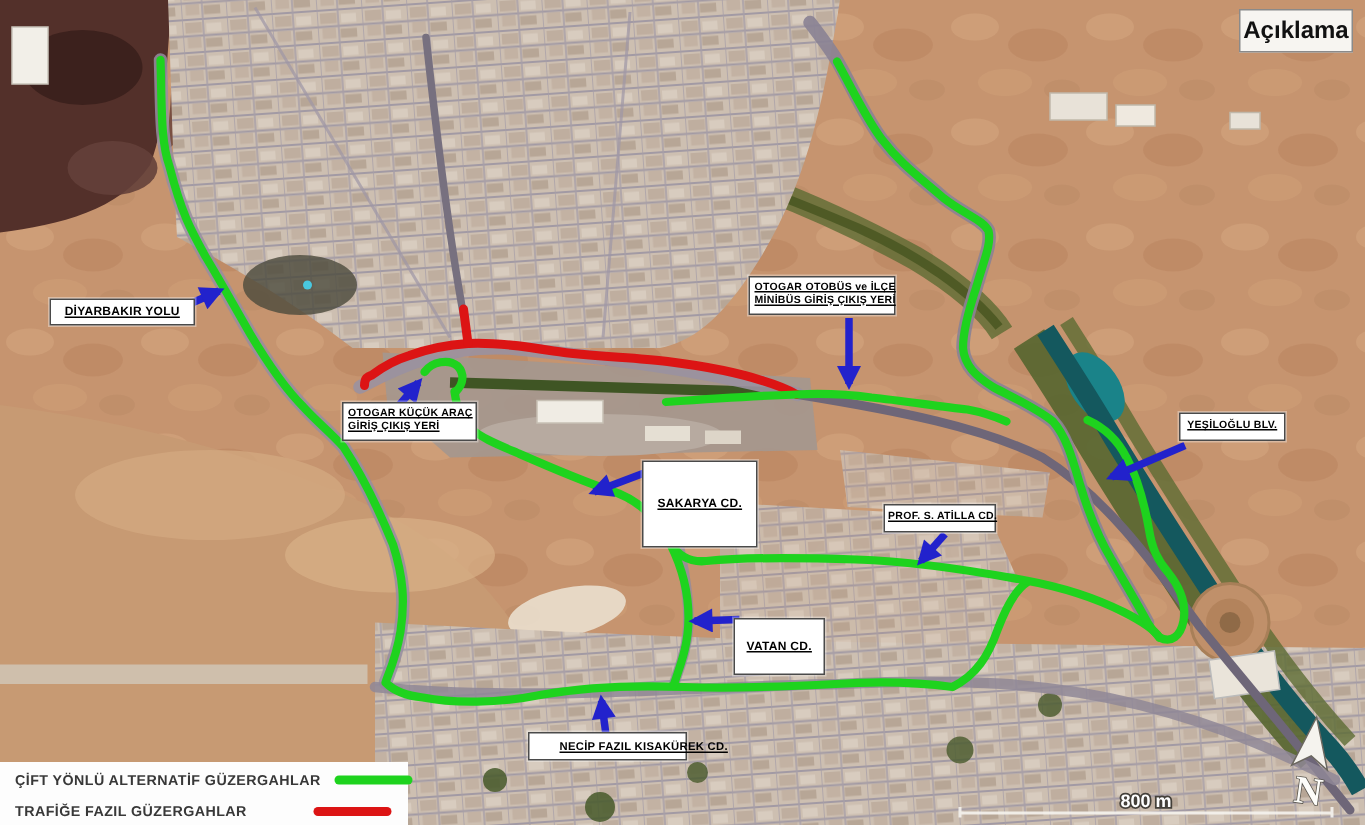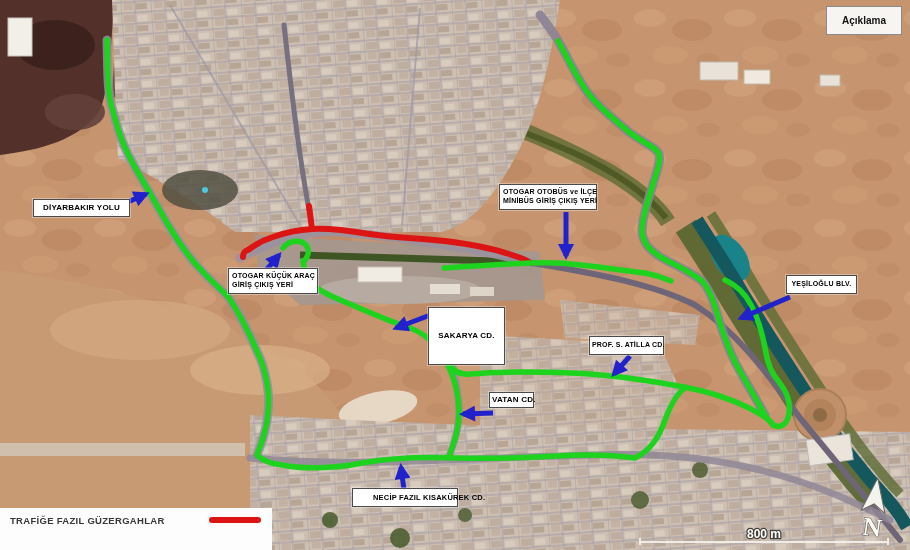--- a/index.html
+++ b/index.html
@@ -3,27 +3,27 @@
 <meta charset="utf-8">
 <style>
   html,body{margin:0;padding:0;background:#222;}
   .stage{position:relative;width:910px;height:550px;overflow:hidden;
          font-family:"Liberation Sans",sans-serif;background:#c6946f;}
   .map-svg{position:absolute;left:0;top:0;width:910px;height:550px;display:block;}
   .map-label{position:absolute;background:#fff;border:1px solid #4a4a4a;
              color:#000;font-weight:bold;text-align:center;line-height:1.25;
              padding:3px 3px;box-sizing:border-box;letter-spacing:.2px;
              box-shadow:0 0 0 1px rgba(255,255,255,.35);}
-  .map-label span{display:block;white-space:nowrap;}
+  .map-label span{display:block;white-space:nowrap;text-decoration:underline;}
   .lbl-8{font-size:8px;}
   .lbl-7{font-size:7px;}
   .lbl-75{font-size:7.5px;}
   .aciklama{position:absolute;left:826px;top:6px;width:74px;height:27px;
             background:#f7f5f1;border:1px solid #8a8a8a;display:flex;
-            align-items:center;justify-content:center;font-size:10px;
+            align-items:center;justify-content:center;font-size:16px;
             font-weight:bold;color:#111;}
   .legend{position:absolute;left:0;top:508px;width:272px;height:44px;
           background:#fdfdfd;box-sizing:border-box;padding:5px 10px 4px 10px;
           display:flex;flex-direction:column;justify-content:space-between;}
   .legend-row{display:flex;align-items:center;justify-content:space-between;height:14px;}
   .legend-text{font-size:9.5px;font-weight:bold;color:#383838;letter-spacing:.3px;white-space:nowrap;}
   .legend-swatch{flex:0 0 auto;margin-left:8px;}
 </style>
 </head>
 <body>
@@ -173,37 +173,43 @@
   </div>
 
   <div class="map-label lbl-8" style="left:428px;top:307px;width:77px;padding:23px 2px;">
     <span>SAKARYA CD.</span>
   </div>
 
   <div class="map-label lbl-7" style="left:589px;top:336px;width:75px;padding:4px 2px;">
     <span>PROF. S. ATİLLA CD.</span>
   </div>
 
-  <div class="map-label lbl-8" style="left:489px;top:392px;width:45px;padding:2px 2px;">
+  <div class="map-label lbl-8" style="left:489px;top:412px;width:61px;padding:13px 2px;">
     <span>VATAN CD.</span>
   </div>
 
   <div class="map-label lbl-7" style="left:786px;top:275px;width:71px;padding:4px 2px;">
     <span>YEŞİLOĞLU BLV.</span>
   </div>
 
   <div class="map-label lbl-75" style="left:352px;top:488px;width:106px;padding:4px 20px;">
     <span>NECİP FAZIL KISAKÜREK CD.</span>
   </div>
 
   <div class="aciklama">
     <span>Açıklama</span>
   </div>
 
   <div class="legend">
+    <div class="legend-row">
+      <span class="legend-text">ÇİFT YÖNLÜ ALTERNATİF GÜZERGAHLAR</span>
+      <svg class="legend-swatch" width="54" height="8">
+        <rect x="1" y="1" width="52" height="6" rx="3" fill="#1ed31e"></rect>
+      </svg>
+    </div>
     <div class="legend-row">
       <span class="legend-text">TRAFİĞE FAZIL GÜZERGAHLAR</span>
       <svg class="legend-swatch" width="54" height="8">
         <rect x="1" y="1" width="52" height="6" rx="3" fill="#dc1414"></rect>
       </svg>
     </div>
   </div>
 
 </div>
 

